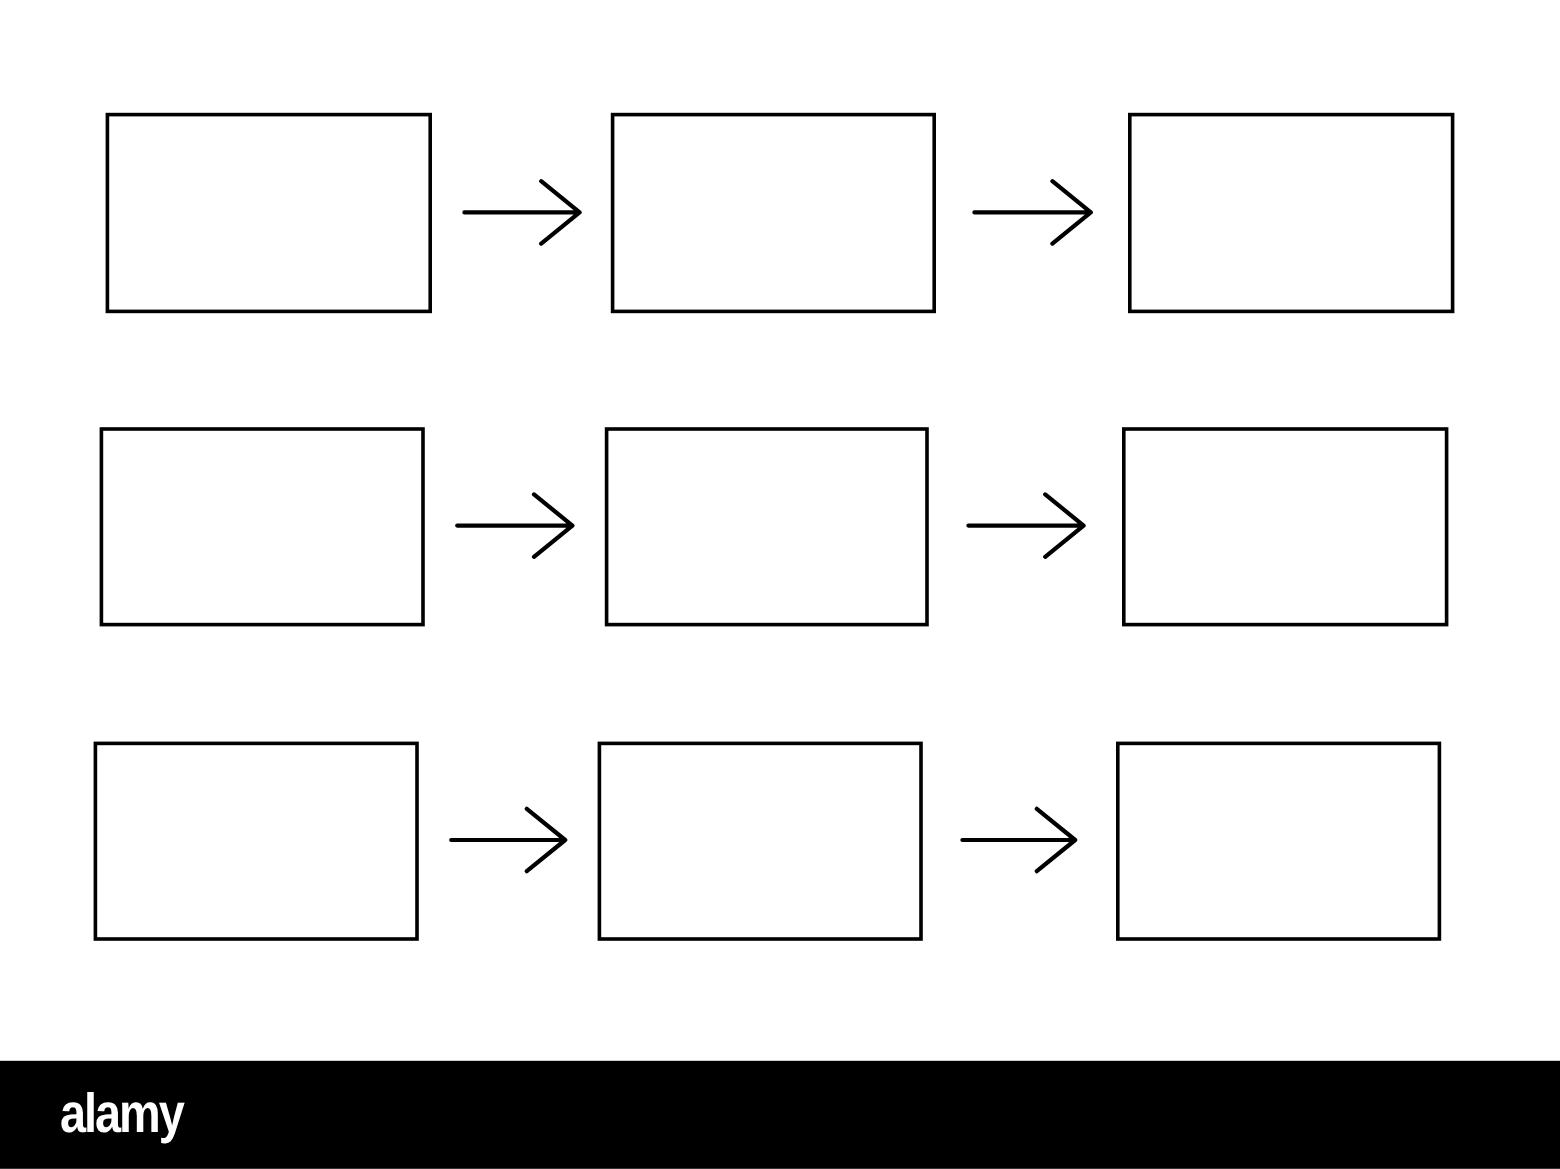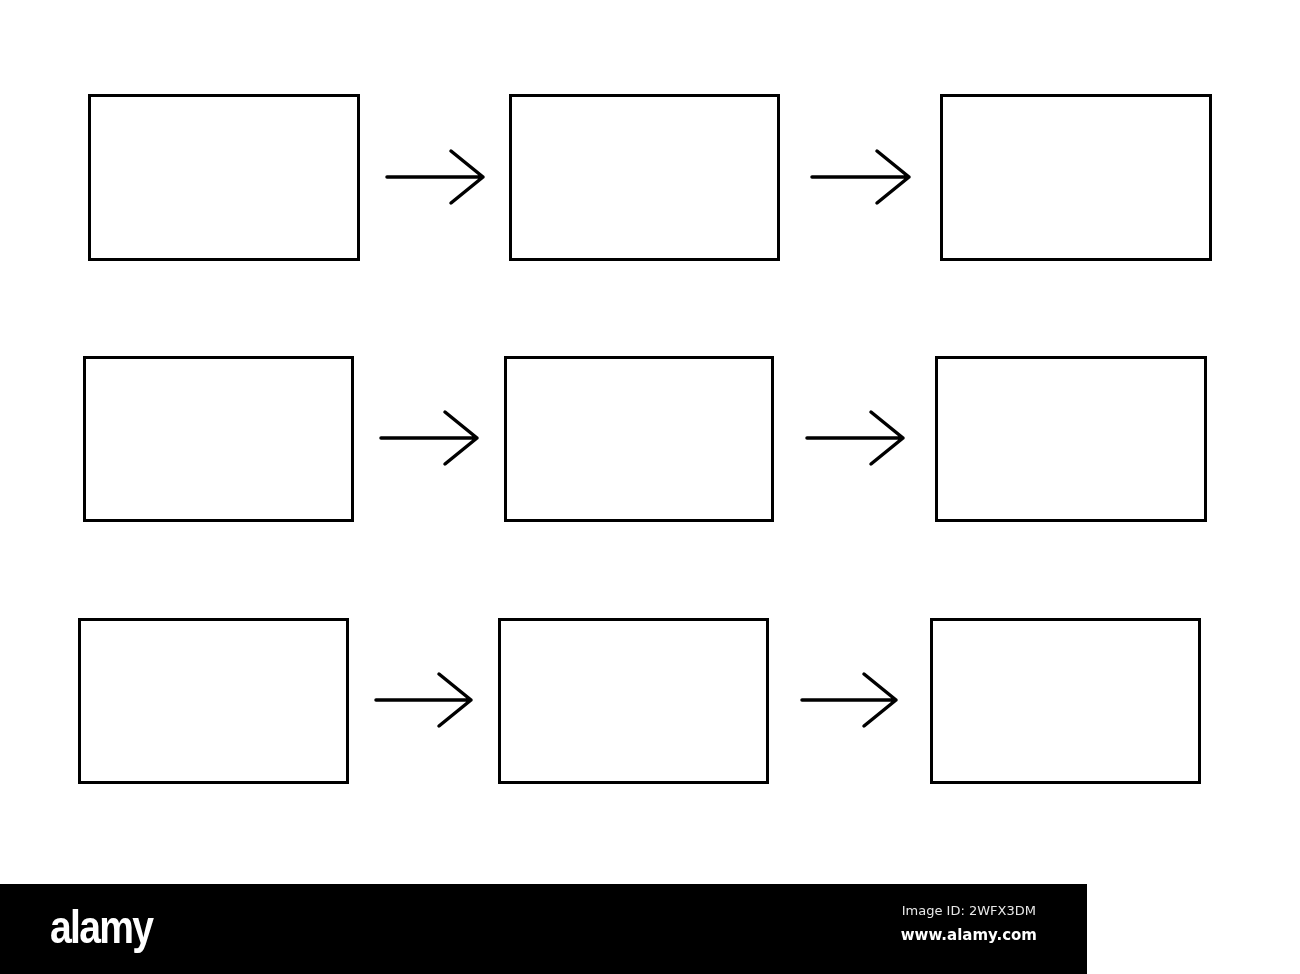--- a/index.html
+++ b/index.html
@@ -23,21 +23,21 @@
       background: #ffffff;
     }
     .arrow {
       position: absolute;
       overflow: visible;
     }
     .footer {
       position: absolute;
       left: 0;
       top: 884px;
-      width: 1087px;
+      width: 1300px;
       height: 90px;
       background: #000000;
     }
     .logo {
       position: absolute;
       left: 50px;
       top: 16px;
       color: #ffffff;
       font-family: "Liberation Sans", sans-serif;
       font-weight: bold;
@@ -94,17 +94,13 @@
     <svg class="arrow" width="101" height="64" style="left: 373px; top: 668px;">
       <path d="M3 32 L98 32 M66 6 L98 32 L66 58" fill="none" stroke="#000000" stroke-width="3.5" stroke-linecap="round" stroke-linejoin="round"></path>
     </svg>
     <svg class="arrow" width="100" height="64" style="left: 799px; top: 668px;">
       <path d="M3 32 L97 32 M65 6 L97 32 L65 58" fill="none" stroke="#000000" stroke-width="3.5" stroke-linecap="round" stroke-linejoin="round"></path>
     </svg>
   </div>
 
 <div class="footer">
   <div class="logo">alamy</div>
-  <div class="meta">
-    <div class="image-id">Image ID: 2WFX3DM</div>
-    <div class="site">www.alamy.com</div>
-  </div>
 </div>
 
 </body></html>

